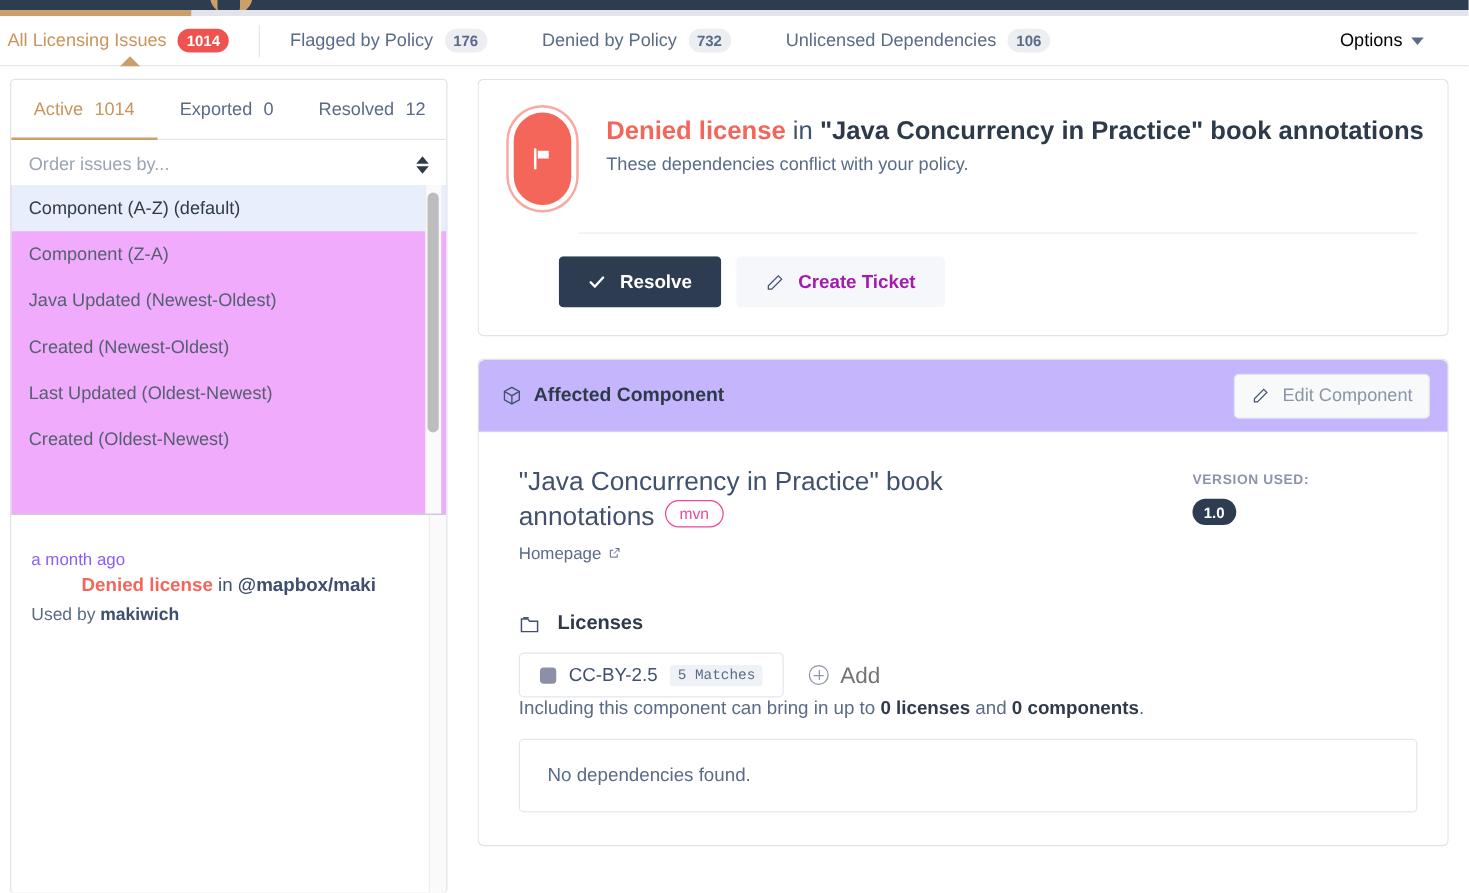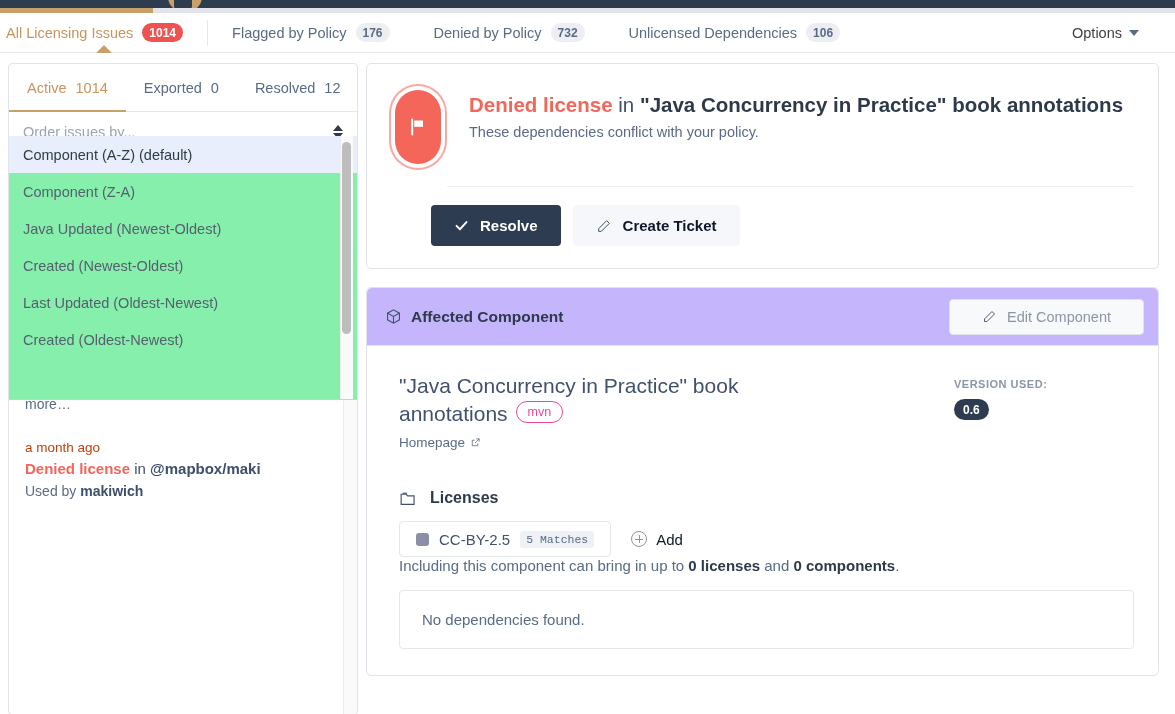--- a/index.html
+++ b/index.html
@@ -104,39 +104,39 @@
     border-radius: 10px;
     font-size: 12px;
     font-weight: bold;
     background: #eceef2;
     color: #5a6b87;
   }
   .badge.red { background: #ef5350; color: #fff; }
   .options-btn {
     margin-left: auto;
     font-size: 14.5px;
-    color: #404040;
+    color: #000000;
     display: flex;
     align-items: center;
     gap: 7px;
     cursor: pointer;
   }
   .caret-down {
     width: 0; height: 0;
     border-left: 5px solid transparent;
     border-right: 5px solid transparent;
     border-top: 6px solid #5a6b87;
   }
 
   
   .layout {
     display: flex;
     height: 662px;
     padding: 10px 16px 0 8px;
-    gap: 8px;
+    gap: 24px;
   }
 
   
   .sidebar {
     width: 350px;
     flex: none;
     background: #fff;
     border: 1px solid #dfe3ea;
     border-radius: 4px;
     position: relative;
@@ -198,23 +198,23 @@
     width: 0; height: 0;
     border-left: 5px solid transparent;
     border-right: 5px solid transparent;
     border-top: 6px solid #2e3a4a;
   }
 
   
   .dropdown {
     position: absolute;
     left: 0; right: 0;
-    top: 72px;
+    top: 84px;
     height: 264px;
-    background: #86efac;
+    background: #f0abfc;
     border-bottom: 1px solid #c9ced8;
     z-index: 30;
     overflow: hidden;
   }
   .dd-item {
     height: 37px;
     display: flex;
     align-items: center;
     padding: 0 14px;
     font-size: 14.5px;
@@ -248,27 +248,28 @@
     bottom: 0;
     overflow: hidden;
     padding-top: 0;
   }
   .issue-item {
     padding: 12px 16px 14px 16px;
     cursor: pointer;
   }
   .issue-time {
     font-size: 13.5px;
-    color: #c2410c;
+    color: #8b5cf6;
     margin-bottom: 4px;
   }
   .issue-title {
     font-size: 15px;
     margin-bottom: 3px;
     line-height: 1.3;
+    text-align: center;
   }
   .issue-title .kind { color: #f4655a; font-weight: bold; }
   .issue-title .in { color: #41516d; }
   .issue-title .comp { color: #3d4f6d; font-weight: bold; }
   .issue-used {
     font-size: 14px;
     color: #5a6b87;
     line-height: 1.35;
   }
   .issue-used b { color: #3d4f6d; font-weight: bold; }
@@ -346,21 +347,21 @@
     height: 41px;
     padding: 0 22px;
     border-radius: 4px;
     font-size: 15px;
     font-weight: bold;
     cursor: pointer;
     border: 1px solid transparent;
     white-space: nowrap;
   }
   .btn-primary { background: #2e3c52; color: #fff; margin-left: 48px; }
-  .btn-ghost { background: #f5f7fa; color: #0f172a; }
+  .btn-ghost { background: #f5f7fa; color: #a21caf; }
 
   
   .ac-head {
     height: 58px;
     display: flex;
     align-items: center;
     padding: 0 14px 0 18px;
     background: #c4b5fd;
     border-bottom: 1px solid #e4e7ec;
     border-radius: 5px 5px 0 0;
@@ -372,21 +373,21 @@
     font-size: 15.5px;
     font-weight: bold;
     color: #2e3a4a;
   }
   .btn-edit {
     margin-left: auto;
     display: inline-flex;
     align-items: center;
     gap: 10px;
     height: 36px;
-    padding: 0 32px;
+    padding: 0 13px;
     border: 1px solid #dfe3ea;
     border-radius: 4px;
     background: #f7f9fb;
     color: #8b95a7;
     font-size: 14.5px;
     cursor: pointer;
   }
 
   .ac-body { padding: 26px 24px 26px 32px; }
   .ac-top { display: flex; align-items: flex-start; }
@@ -473,22 +474,22 @@
     font-size: 11.5px;
     color: #5a6b87;
     background: #eef1f5;
     border-radius: 3px;
     padding: 2px 6px;
   }
   .add-btn {
     display: inline-flex;
     align-items: center;
     gap: 9px;
-    font-size: 15px;
-    color: #0f172a;
+    font-size: 18px;
+    color: #737373;
     cursor: pointer;
   }
   .plus-circle {
     width: 16px; height: 16px;
     border: 1.4px solid #8b95a7;
     border-radius: 50%;
     position: relative;
   }
   .plus-circle:before, .plus-circle:after {
     content: "";
@@ -709,21 +710,21 @@
             <div class="ac-homepage">
               <span>Homepage</span>
               <svg width="11" height="11" viewBox="0 0 24 24">
                 <path d="M14 4h6v6M20 4l-9 9M17 14v5H5V7h5" class="icon-stroke" stroke="#5a6b87" stroke-width="2"></path>
               </svg>
             </div>
           </div>
 
           <div class="ac-version">
             <div class="ac-version-label">VERSION USED:</div>
-            <span class="version-chip">0.6</span>
+            <span class="version-chip">1.0</span>
           </div>
         </div>
 
         <div class="section-head">
           <svg width="19" height="17" viewBox="0 0 24 22">
             <path d="M2.5 18.5V5.5h6.5l2 2.2h8.2v10.8z" class="icon-stroke" stroke="#41516d"></path>
             <path d="M4.4 4.2h5.6" class="icon-stroke" stroke="#41516d"></path>
           </svg>
           <span>Licenses</span>
         </div>

